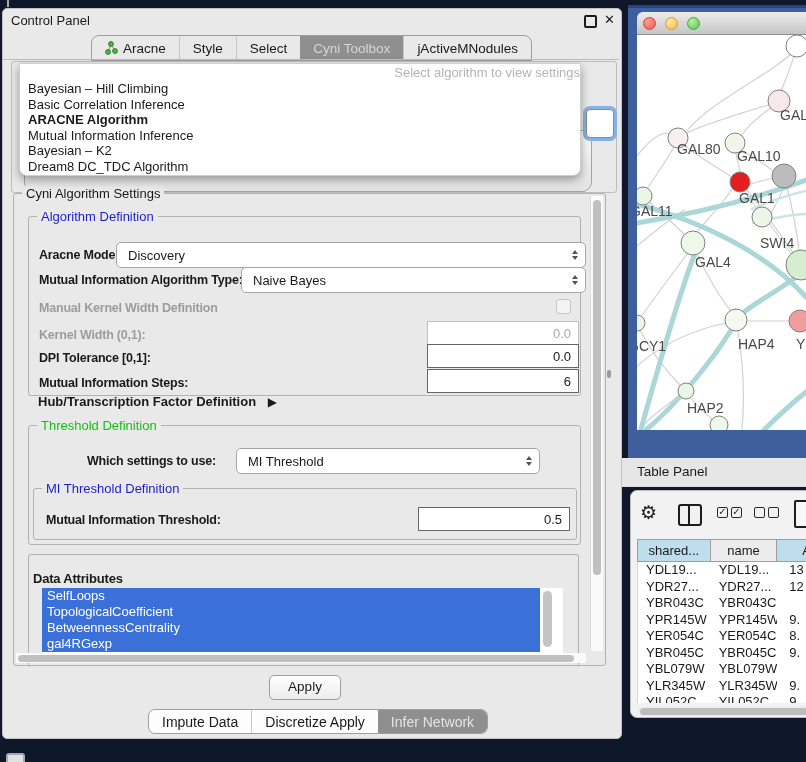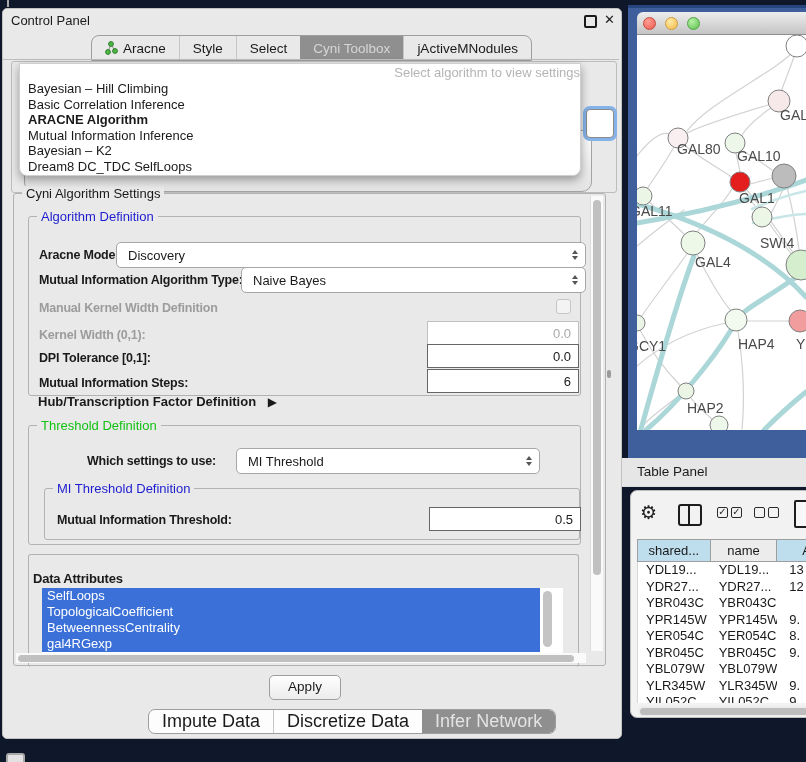--- a/index.html
+++ b/index.html
@@ -66,21 +66,21 @@
   #attr-list{position:absolute;left:28px;top:394px;width:521px;height:68px;background:#fff;overflow:hidden;}
   .attr-item{height:16px;line-height:16px;font-size:13px;color:#fff;background:#3b70d8;
     padding-left:5px;white-space:nowrap;width:497px;}
   #attr-scroll{position:absolute;left:526px;top:394px;width:14px;height:68px;background:#fff;}
   #attr-thumb{position:absolute;left:2.5px;top:3px;width:9px;height:56px;background:#c4c4c4;border-radius:5px;}
   
   #apply-btn{left:266px;top:666px;width:70px;height:23px;background:linear-gradient(#fefefe,#ececec);
     border:1px solid #9e9e9e;border-radius:5px;font-size:13.5px;text-align:center;line-height:22px;}
   #bottom-tabs{left:145px;top:700px;height:23px;display:inline-flex;border:1px solid #9e9e9e;
     border-radius:7px;background:#fdfdfd;overflow:hidden;}
-  #bottom-tabs .seg{font-size:18px;text-align:center;}
+  #bottom-tabs .seg{font-size:14px;text-align:center;}
   #bottom-tabs .seg.sel{background:#8f8f8f;color:#e3e3e3;}
   #splitter-handle{left:604px;top:361px;width:4px;height:8px;background:#9a9a9a;border-radius:2px;}
   #edge-artifact{left:7px;top:0;width:2px;height:7px;background:#aaa;}
   #stray-square{left:6px;top:753px;width:15px;height:12px;border:2px solid #a8a8a8;border-radius:3px;background:#e2e2e2;}
   
   #net-frame{left:628px;top:5px;width:178px;height:450px;background:#3e5f9b;border-top:3px solid #27457f;}
   #net-window{left:637px;top:12px;width:200px;height:418px;}
   #net-titlebar{left:0;top:0;width:100%;height:22px;background:linear-gradient(#ededed,#c4c4c4);
     border-radius:6px 6px 0 0;border-bottom:1px solid #8e8e8e;display:flex;align-items:center;padding-left:6px;gap:9px;}
   .light{width:11px;height:11px;border-radius:50%;}
@@ -157,21 +157,21 @@
     </div>
 
     <div class="abs" id="algo-dropdown">
       <div id="dd-placeholder">Select algorithm to view settings</div>
       <div id="dd-list">
           <div class="dd-item">Bayesian – Hill Climbing</div>
           <div class="dd-item">Basic Correlation Inference</div>
           <div class="dd-item bold">ARACNE Algorithm</div>
           <div class="dd-item">Mutual Information Inference</div>
           <div class="dd-item">Bayesian – K2</div>
-          <div class="dd-item">Dream8 DC_TDC SelfLoops</div>
+          <div class="dd-item">Dream8 DC_TDC Algorithm</div>
         </div>
     </div>
 
     <div class="group" id="settings-group">
       <div class="legend">Cyni Algorithm Settings</div>
 
       <div class="group" style="left:14px;top:22px;width:551px;height:178px;">
         <div class="legend blue">Algorithm Definition</div>
 
         <div class="lbl" style="left:10px;top:31px;">Aracne Mode:</div>
@@ -215,21 +215,21 @@
 
         <div class="lbl" style="left:58px;top:28px;">Which settings to use:</div>
         <div class="combo" style="left:207px;top:22px;width:291px;height:24px;">
           <span>MI Threshold</span>
           <span class="spinner">
               <span class="tri-up"></span>
               <span class="tri-down"></span>
             </span>
         </div>
 
-        <div class="group" style="left:15px;top:62px;width:534px;height:50px;">
+        <div class="group" style="left:4px;top:62px;width:534px;height:50px;padding-left:8px;">
           <div class="legend blue">MI Threshold Definition</div>
           <div class="lbl" style="left:12px;top:24px;">Mutual Information Threshold:</div>
           <div class="field" style="left:384px;top:18px;width:143px;height:22px;">0.5</div>
         </div>
       </div>
 
       <div class="group" style="left:14px;top:360px;width:549px;height:112px;border-bottom:none;">
         <div class="lbl" style="left:4px;top:16px;font-size:13px;">Data Attributes</div>
       </div>
 
@@ -251,21 +251,21 @@
       </div>
     </div>
 
     <div class="abs" id="apply-btn">Apply</div>
 
     <div class="abs" id="bottom-tabs">
         <div class="seg">
           <span>Impute Data</span>
         </div>
         <div class="seg sep">
-          <span>Discretize Data</span>
+          <span>Discretize Apply</span>
         </div>
         <div class="seg sel">
           <span>Infer Network</span>
         </div>
       </div>
     <div class="abs" id="splitter-handle"></div>
   </div>
 
   <div class="abs" id="stray-square"></div>
 

